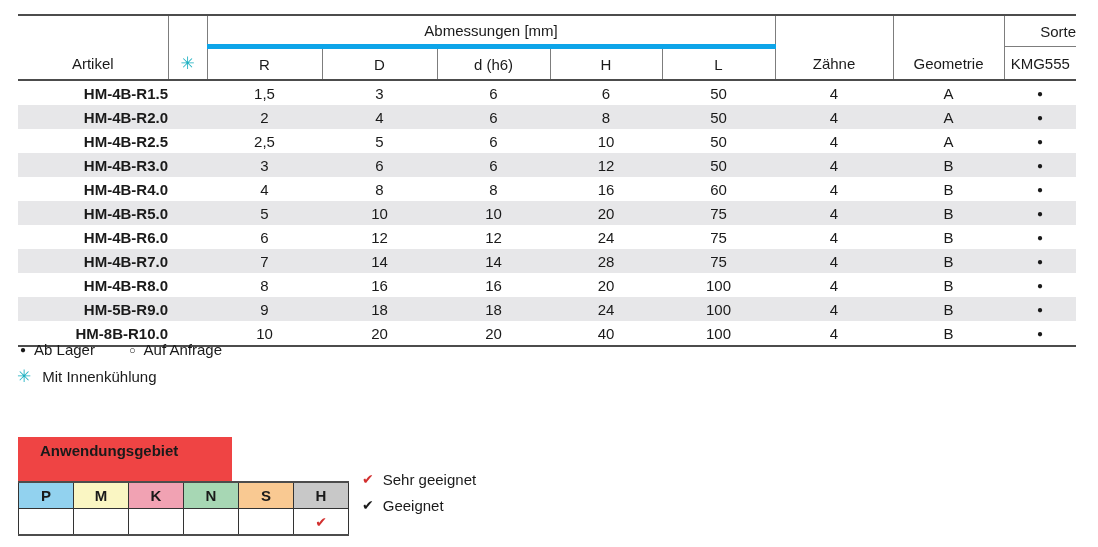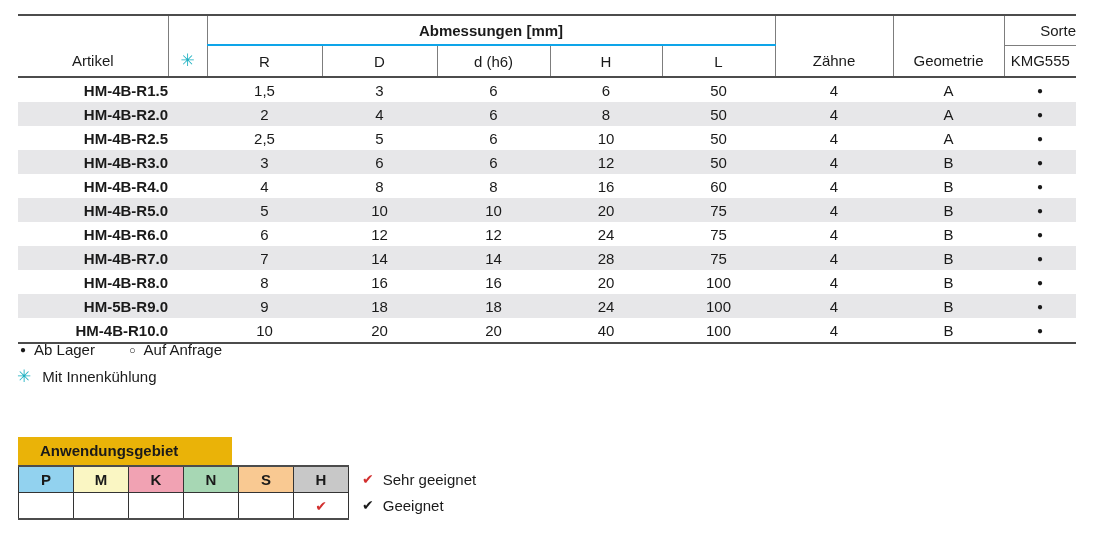--- a/index.html
+++ b/index.html
@@ -28,21 +28,21 @@
     text-align: center;
     vertical-align: middle;
     border-left: 1px solid #7d7d7d;
     border-right: 1px solid #7d7d7d;
     padding: 0;
   }
   table.main thead tr th:first-child { border-left: none; }
   table.main thead tr.hrow1 th:last-child,
   table.main thead tr.hrow2 th:last-child { border-right: none; }
   table.main thead th.rspan { vertical-align: bottom; padding-bottom: 7px; border-bottom: 2px solid #4c4c4c; }
-  table.main thead th.abm-span { border-bottom: 2px solid #0ea5e9; font-weight: bold; }
+  table.main thead th.abm-span { border-bottom: 5px solid #0ea5e9; }
   table.main thead th.sorte-top { border-bottom: 1px solid #7d7d7d; text-align: right; }
   table.main thead tr.hrow2 th { height: 30px; border-bottom: 2px solid #4c4c4c; }
   .cool-ast { font-size: 17px; line-height: 1; }
 
   table.main tbody td {
     height: 24px;
     padding: 0;
     text-align: center;
     vertical-align: middle;
     font-size: 15px;
@@ -62,23 +62,23 @@
   .cooling-legend {
     position: absolute; top: 366px; left: 17px;
     font-size: 15px; line-height: 21px;
     display: flex; align-items: center;
   }
   .cooling-legend .cool-ast { margin-right: 11px; }
 
   
   .app-section { position: absolute; top: 437px; left: 18px; }
   .app-label {
-    background: #eab308;
+    background: #ef4444;
     width: 192px; padding-left: 22px;
-    height: 28px; line-height: 28px;
+    height: 44px; line-height: 28px;
     font-weight: bold; font-size: 15px;
   }
   table.app-table {
     border-collapse: collapse;
     table-layout: fixed;
     width: 324px;
     border-top: 2px solid #4c4c4c;
     border-bottom: 2px solid #4c4c4c;
   }
   table.app-table th, table.app-table td {
@@ -247,21 +247,21 @@
           <td>9</td>
           <td>18</td>
           <td>18</td>
           <td>24</td>
           <td>100</td>
           <td>4</td>
           <td>B</td>
           <td class="td-dot">●</td>
         </tr>
         <tr>
-          <td class="td-artikel">HM-4B-R10.0</td>
+          <td class="td-artikel">HM-8B-R10.0</td>
           <td class="td-ast"></td>
           <td>10</td>
           <td>20</td>
           <td>20</td>
           <td>40</td>
           <td>100</td>
           <td>4</td>
           <td>B</td>
           <td class="td-dot">●</td>
         </tr>

